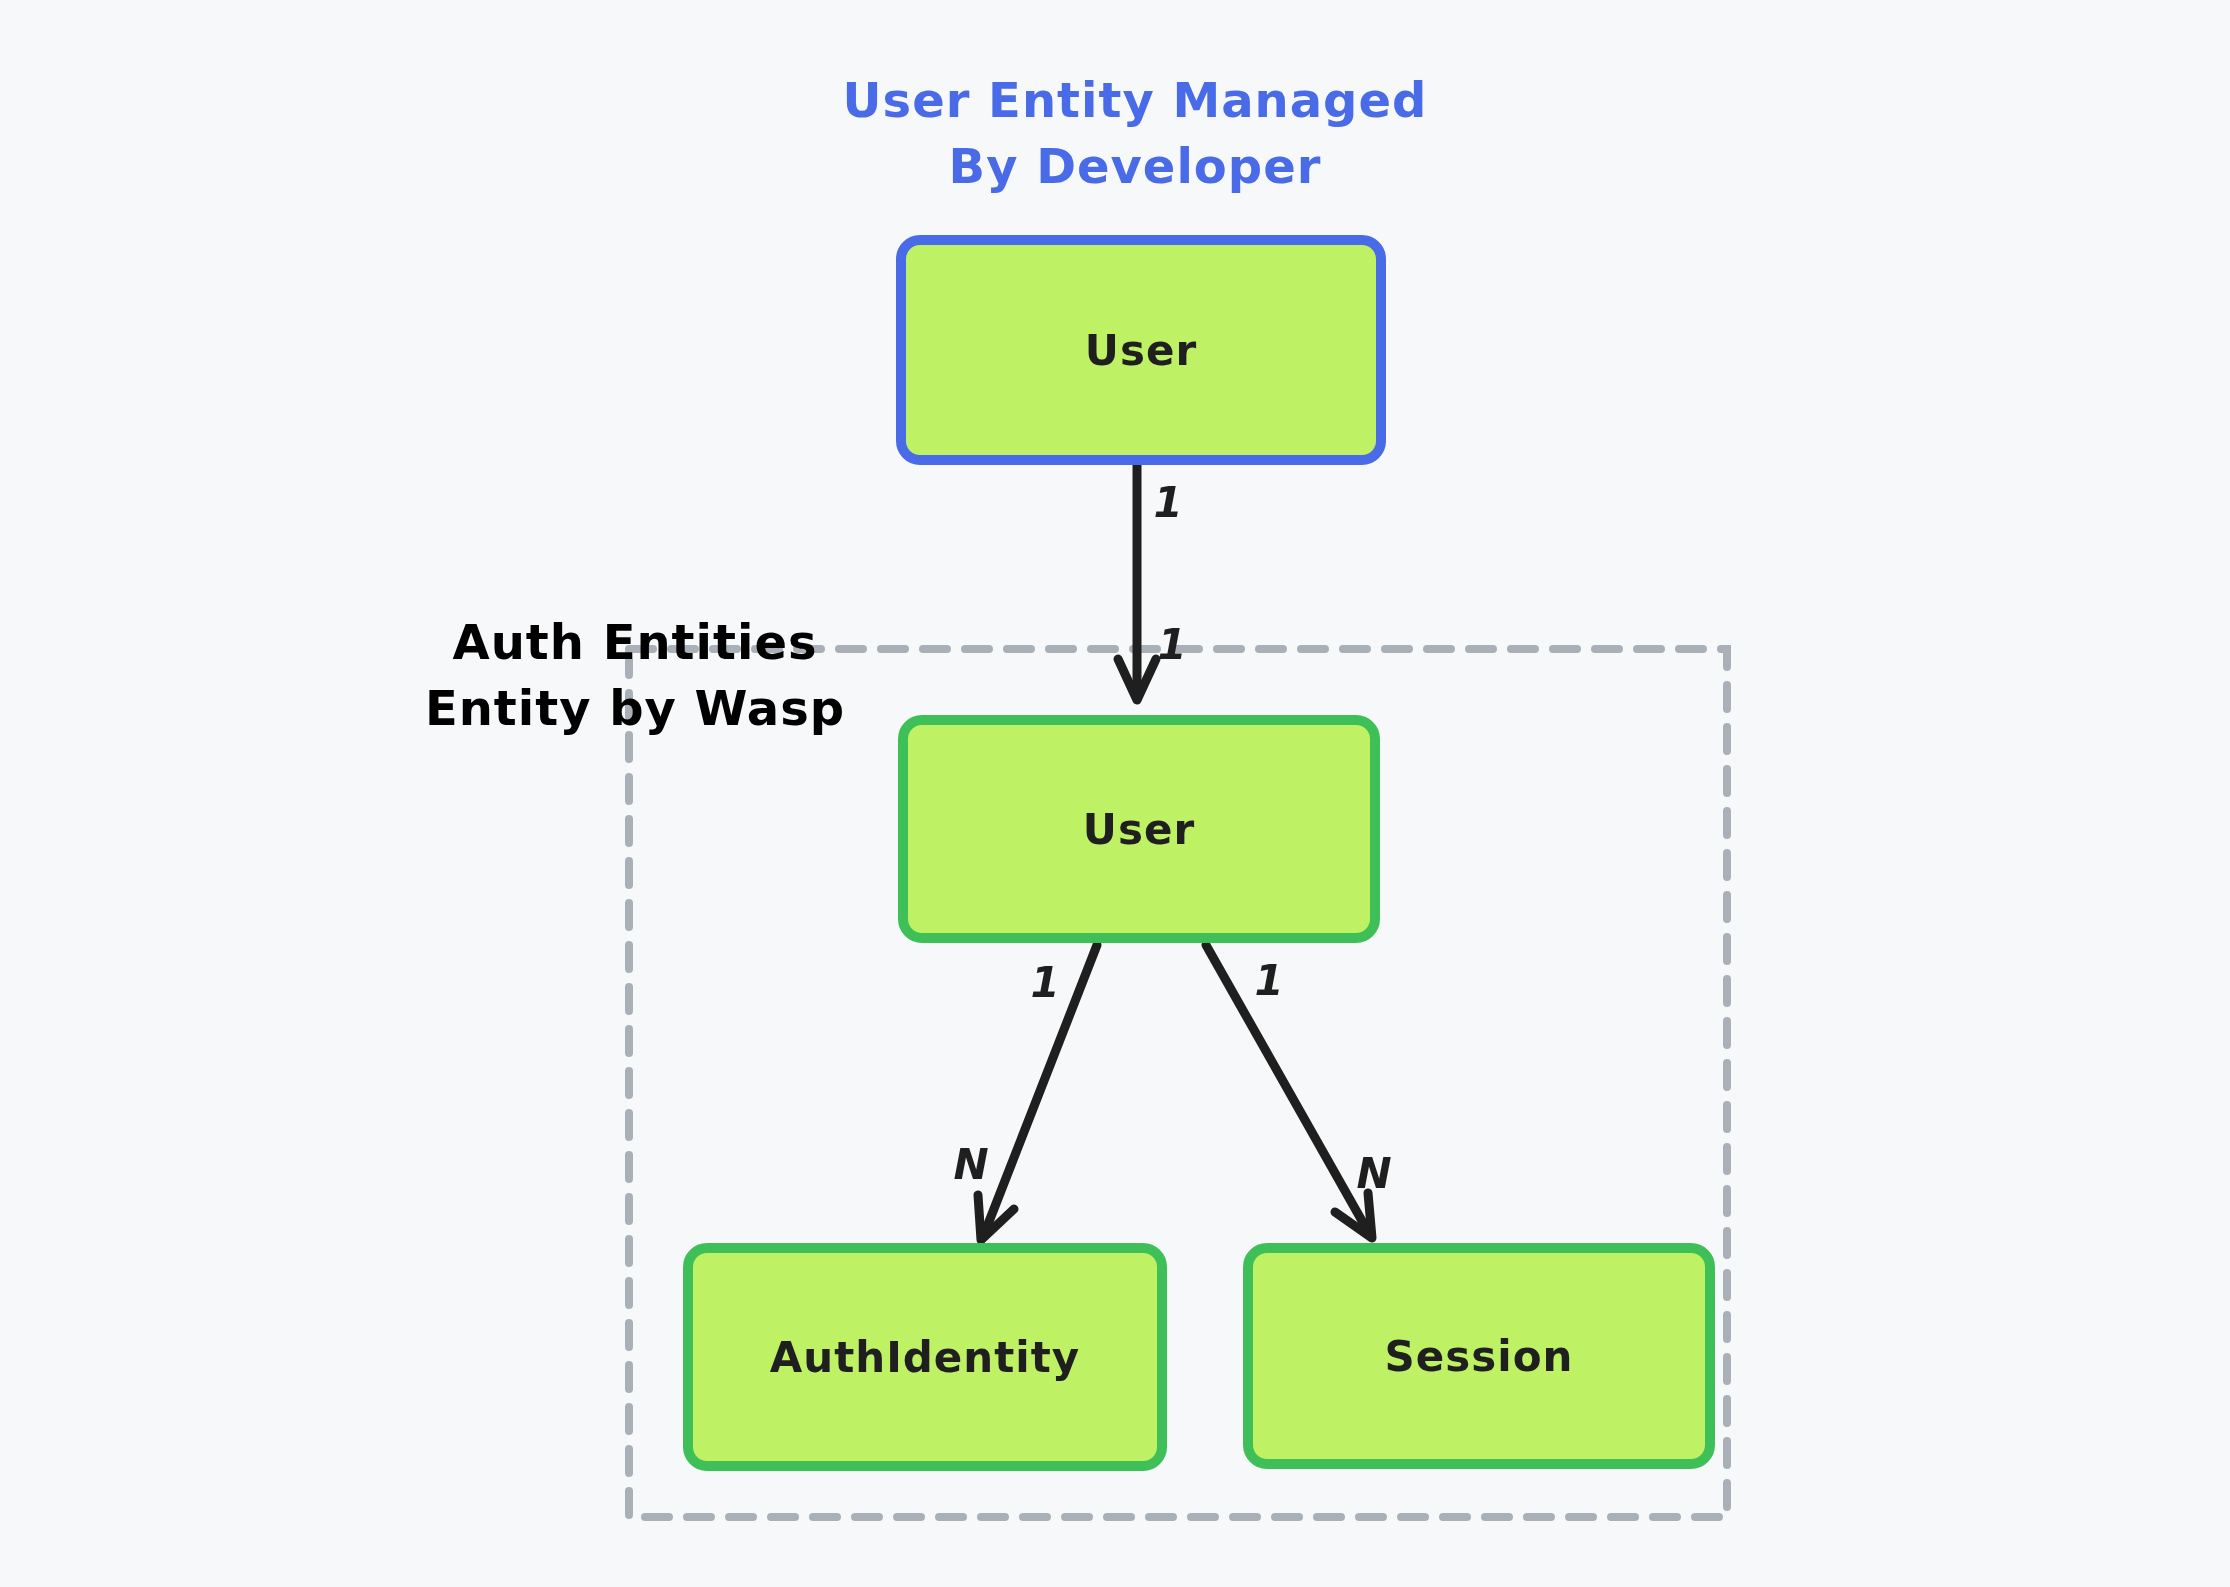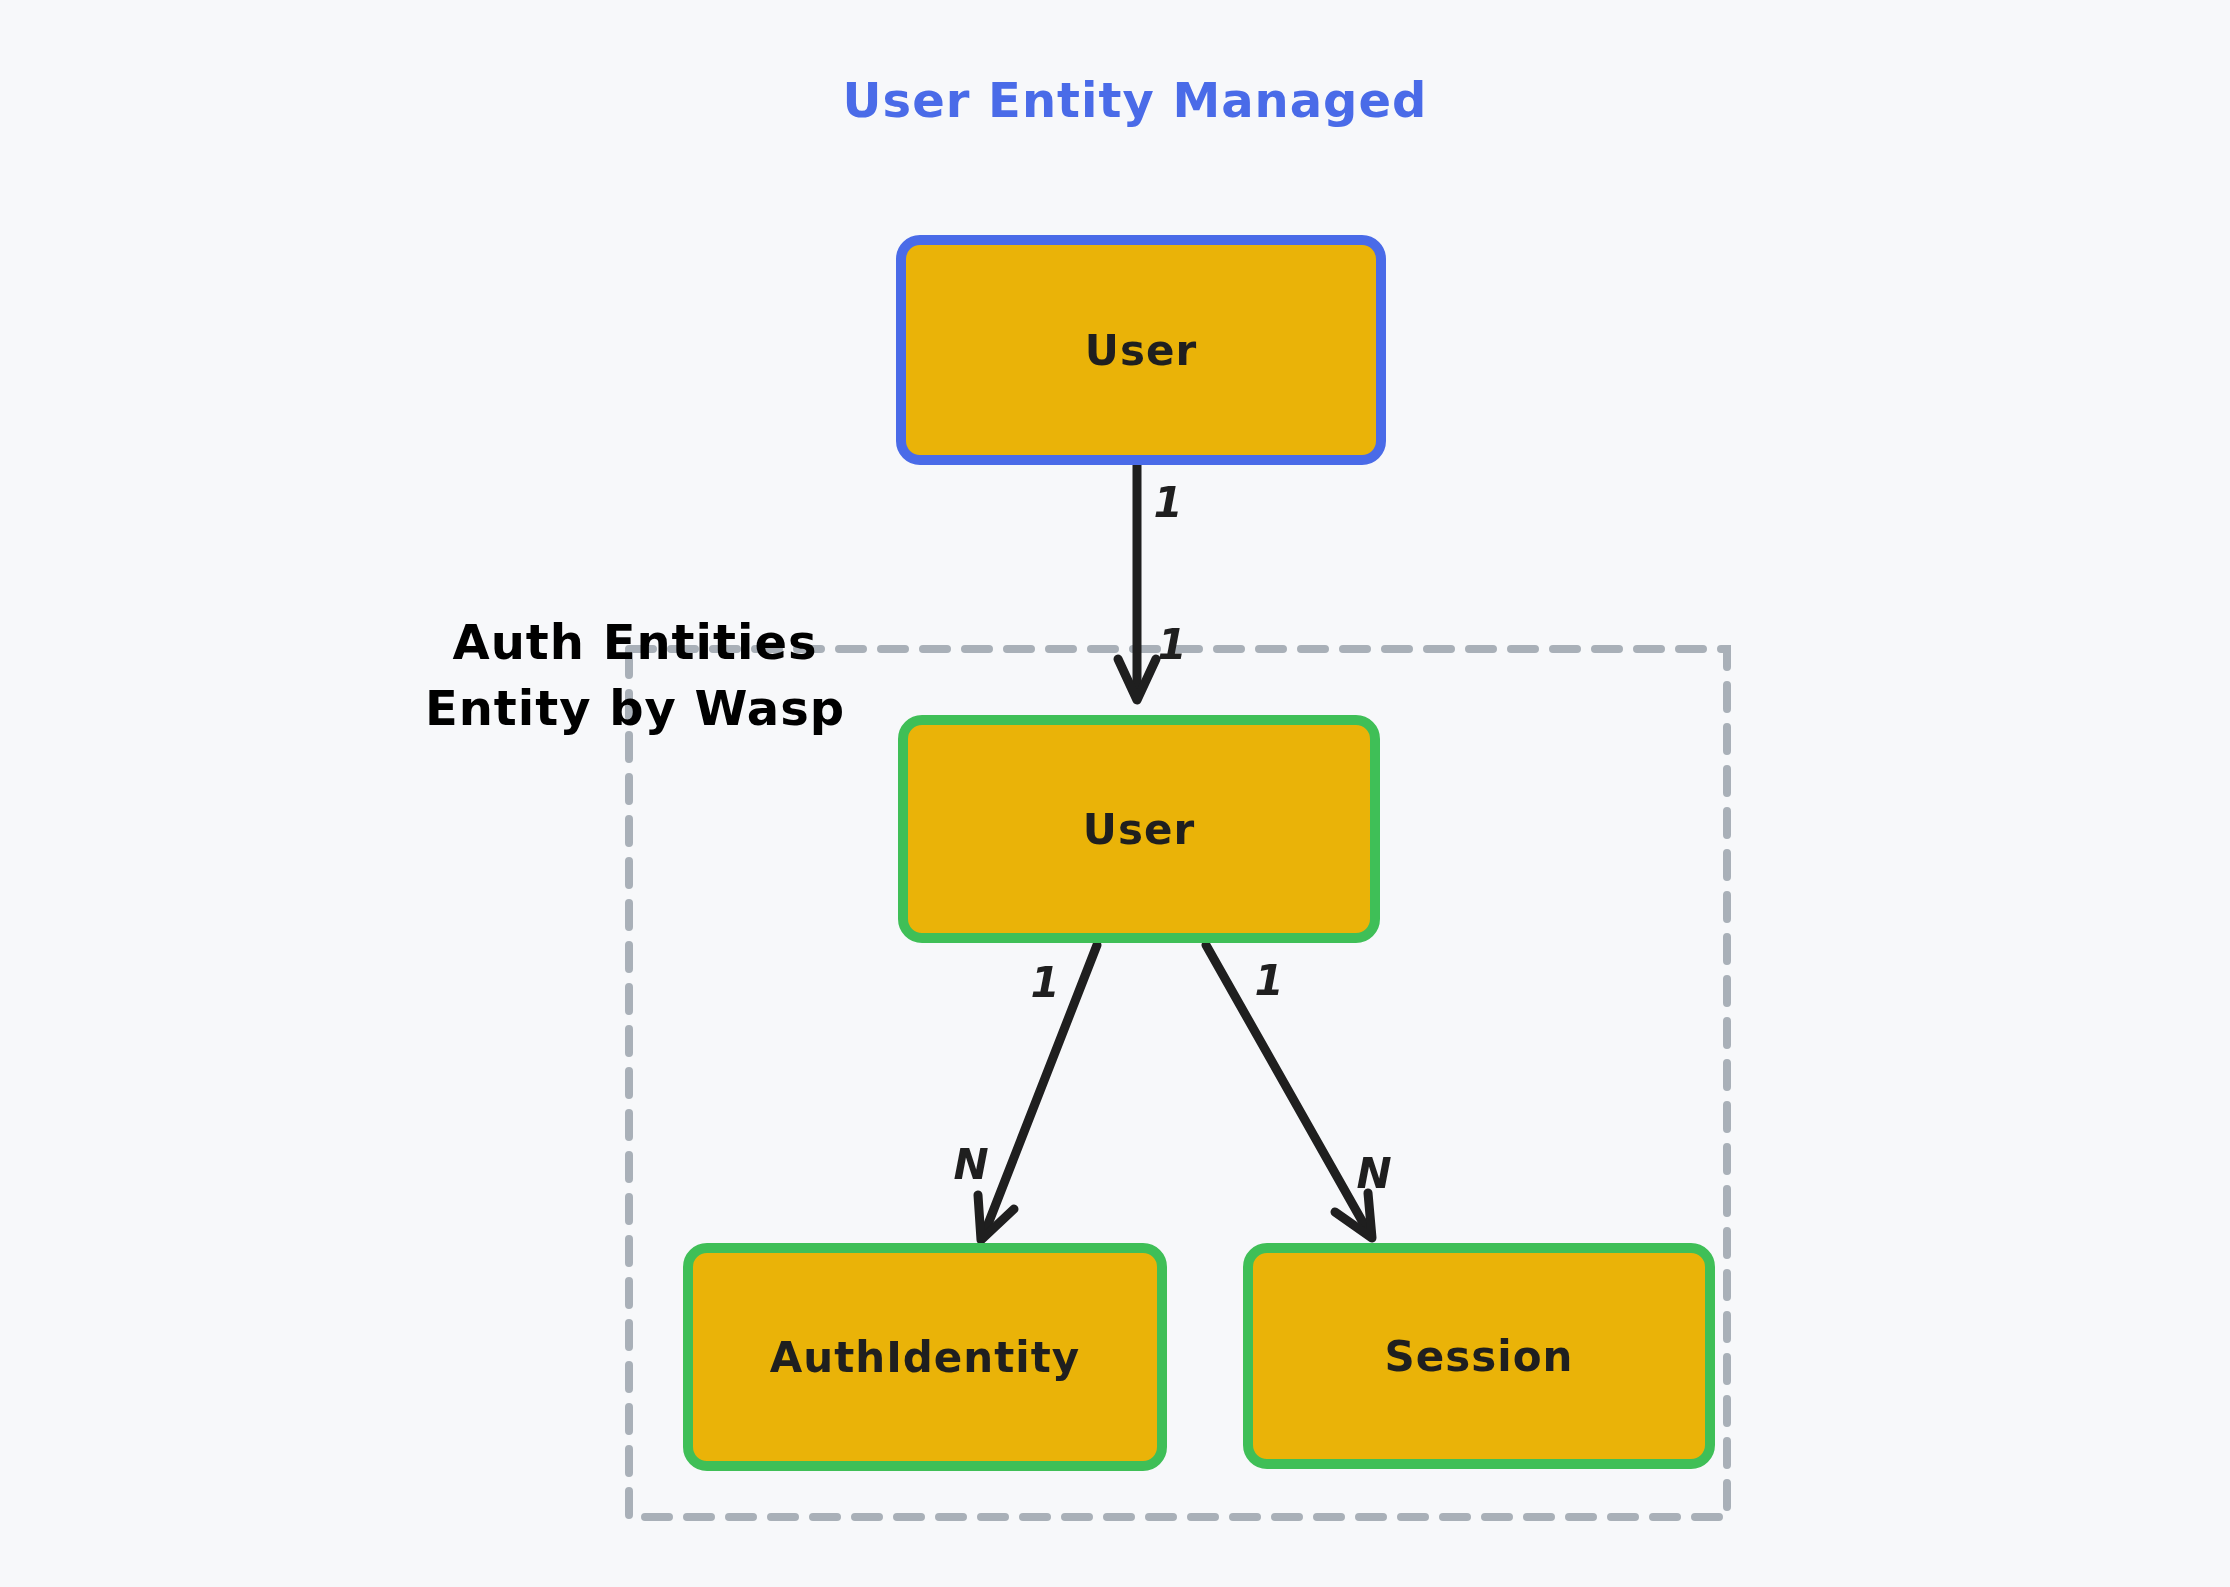--- a/index.html
+++ b/index.html
@@ -32,21 +32,21 @@
     letter-spacing: 1px;
     white-space: nowrap;
   }
   .caption-blue { color: #4a6be8; }
   .caption-green { color: #000000; }
   .node {
     position: absolute;
     box-sizing: border-box;
     border: 10px solid #3fbf57;
     border-radius: 24px;
-    background: #eab308;
+    background: #bef264;
     display: flex;
     align-items: center;
     justify-content: center;
   }
   .node-blue { border-color: #4a6be8; }
   .node-label {
     font-size: 42px;
     font-weight: 700;
     letter-spacing: 1px;
     color: #1f1f1f;
@@ -75,20 +75,21 @@
 
     <path d="M 1097 945 L 983 1237" fill="none" stroke="#1f1f1f" stroke-width="9" stroke-linecap="round"></path>
     <path d="M 1014 1209 L 981 1240 L 978 1195" fill="none" stroke="#1f1f1f" stroke-width="9" stroke-linecap="round" stroke-linejoin="round"></path>
 
     <path d="M 1206 945 L 1370 1235" fill="none" stroke="#1f1f1f" stroke-width="9" stroke-linecap="round"></path>
     <path d="M 1368 1193 L 1372 1238 L 1335 1212" fill="none" stroke="#1f1f1f" stroke-width="9" stroke-linecap="round" stroke-linejoin="round"></path>
   </svg>
 
   <div class="caption caption-blue" style="left: 785px; top: 67px; width: 700px;">
     <div>User Entity Managed</div>
+    <div>By Developer</div>
   </div>
 
   <div class="caption caption-green" style="left: 335px; top: 609px; width: 600px;">
     <div>Auth Entities</div>
     <div>Entity by Wasp</div>
   </div>
 
   <div class="node node-blue" style="left: 896px; top: 235px; width: 490px; height: 230px;">
     <span class="node-label">User</span>
   </div>

